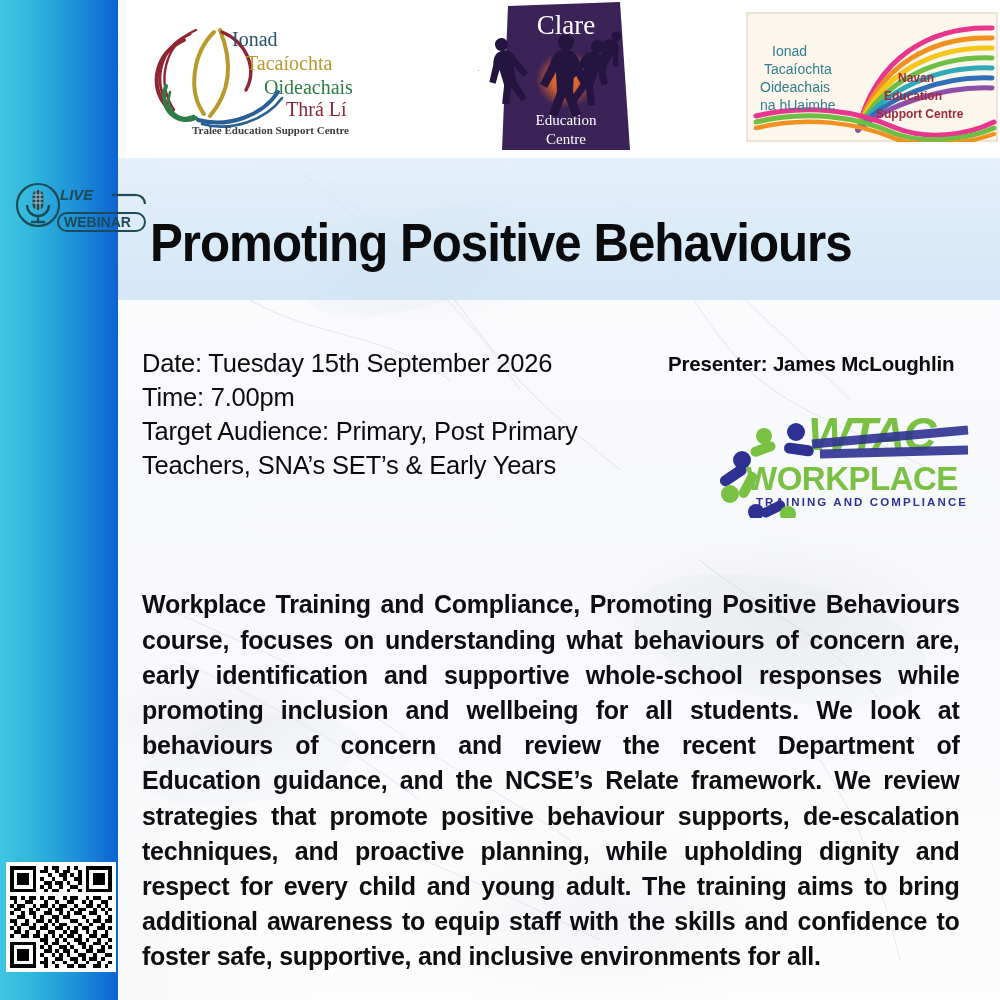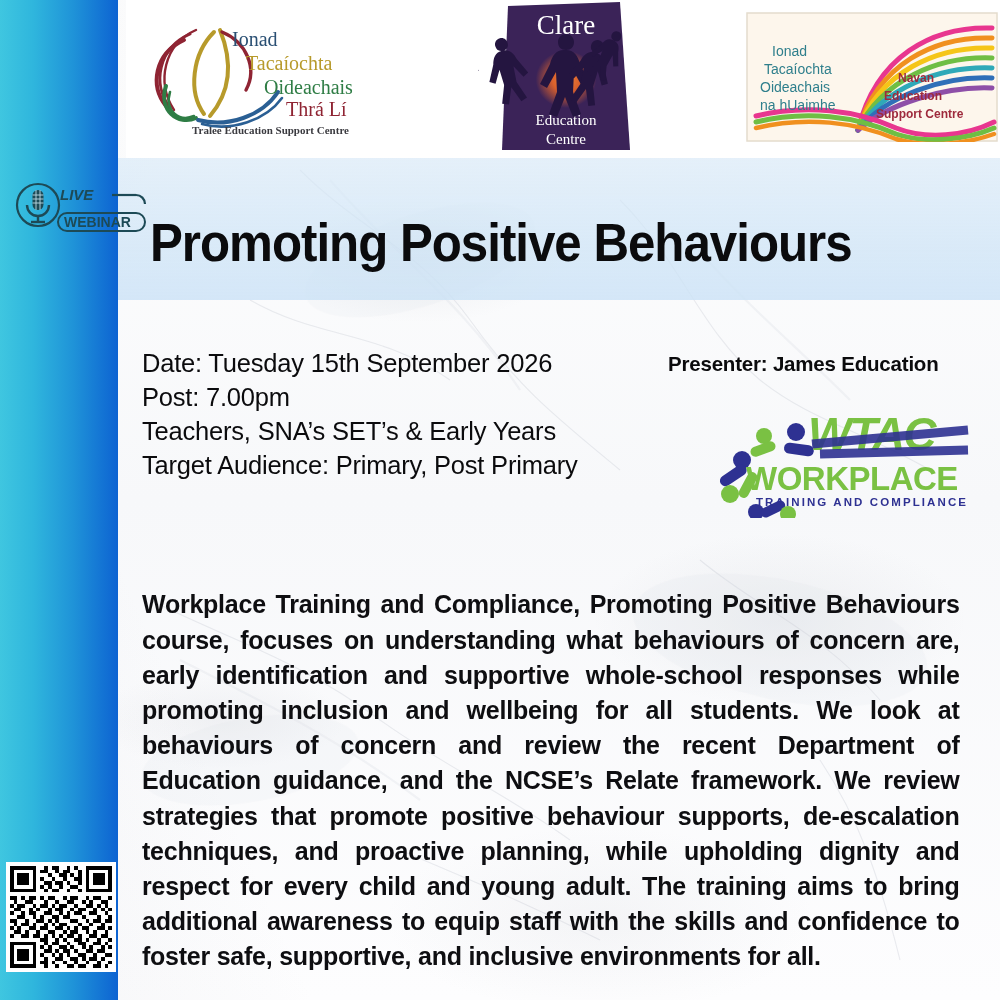--- a/index.html
+++ b/index.html
@@ -224,26 +224,26 @@
     </g>
     <text x="48" y="22" font-family="Liberation Sans, sans-serif" font-size="15" font-style="italic" font-weight="bold" fill="#1d4a56">LIVE</text>
     <path d="M46 44 a9 9 0 0 1 9-9 h69 a9 9 0 0 1 0 18 h-69 a9 9 0 0 1 -9-9 Z" fill="none" stroke="#1d4a56" stroke-width="2"></path>
     <line x1="100" y1="17" x2="124" y2="17" stroke="#1d4a56" stroke-width="2.2"></line>
     <path d="M124 17 a9 9 0 0 1 9 9" fill="none" stroke="#1d4a56" stroke-width="2.2"></path>
     <text x="52" y="49" font-family="Liberation Sans, sans-serif" font-size="14" font-weight="bold" fill="#1d4a56">WEBINAR</text>
   </svg>
 
   <div class="details">
     <div>Date: Tuesday 15th September 2026</div>
-    <div>Post: 7.00pm</div>
+    <div>Time: 7.00pm</div>
+    <div>Target Audience: Primary, Post Primary</div>
     <div>Teachers, SNA’s SET’s &amp; Early Years</div>
-    <div>Target Audience: Primary, Post Primary</div>
   </div>
 
-  <div class="presenter">Presenter: James Education</div>
+  <div class="presenter">Presenter: James McLoughlin</div>
 
   <svg class="logo-wtac" viewBox="0 0 282 110">
     <g>
       <circle cx="42" cy="52" r="9" fill="#2e3192"></circle>
       <rect x="18" y="62" width="30" height="11" rx="5.5" fill="#2e3192" transform="rotate(-34 33 67)"></rect>
       <circle cx="30" cy="86" r="9" fill="#7ac143"></circle>
       <rect x="34" y="72" width="28" height="10" rx="5" fill="#7ac143" transform="rotate(-62 48 77)"></rect>
       <circle cx="64" cy="28" r="8" fill="#7ac143"></circle>
       <rect x="50" y="36" width="26" height="10" rx="5" fill="#7ac143" transform="rotate(-20 63 41)"></rect>
       <circle cx="96" cy="24" r="9" fill="#2e3192"></circle>

